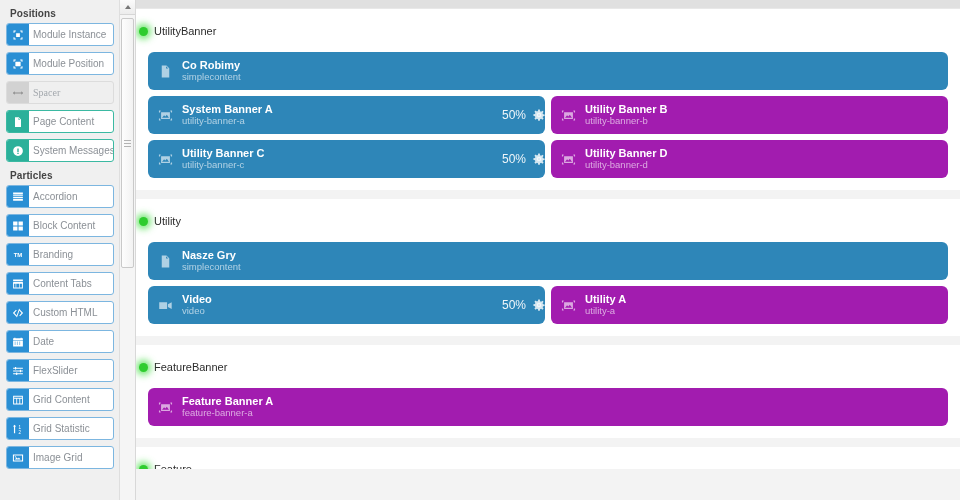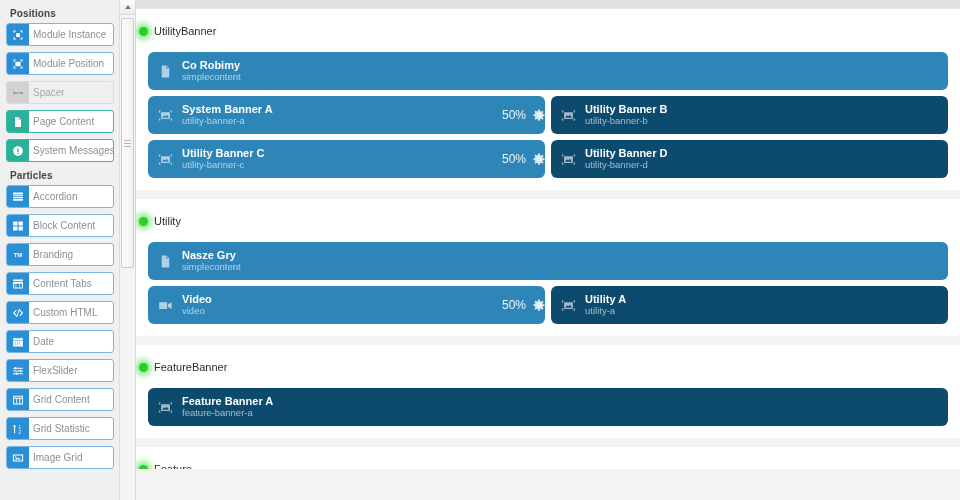--- a/index.html
+++ b/index.html
@@ -68,21 +68,21 @@
   }
   
   .side-item.blue { border-color: #7cb6e0; }
   .side-item.blue .ic { background: #2a8fd4; }
   
   .side-item.green { border-color: #3bb9a2; }
   .side-item.green .ic { background: #2bb09a; }
   
   .side-item.gray { border-color: #dcdcdc; background:#efefef; }
   .side-item.gray .ic { background: #d2d2d2; color:#8e8e8e; }
-  .side-item.gray .lbl { color:#a3a8ad; }
+  .side-item.gray .lbl { color:#a3a8ad;font-family:Liberation Serif, serif; }
 
   .side-item .ic svg { display:block; }
 
   
   .sb {
     position: absolute;
     top: 0; right: 0;
     width: 16px; height: 500px;
     background: #f0f0f0;
     border-left: 1px solid #dedede;
@@ -165,21 +165,21 @@
     align-items: center;
     height: 38px;
     border-radius: 6px;
     color: #fff;
     cursor: pointer;
     overflow: hidden;
     position: relative;
     min-width: 0;
   }
   .block.dark  { background: #2e86b8; }
-  .block.light { background: #0c4a6e; }
+  .block.light { background: #a21caf; }
   .block .bicon {
     width: 34px;
     flex: 0 0 34px;
     display:flex; align-items:center; justify-content:center;
     opacity: 0.62;
   }
   .block .btext {
     flex: 1;
     min-width: 0;
     display: flex;

